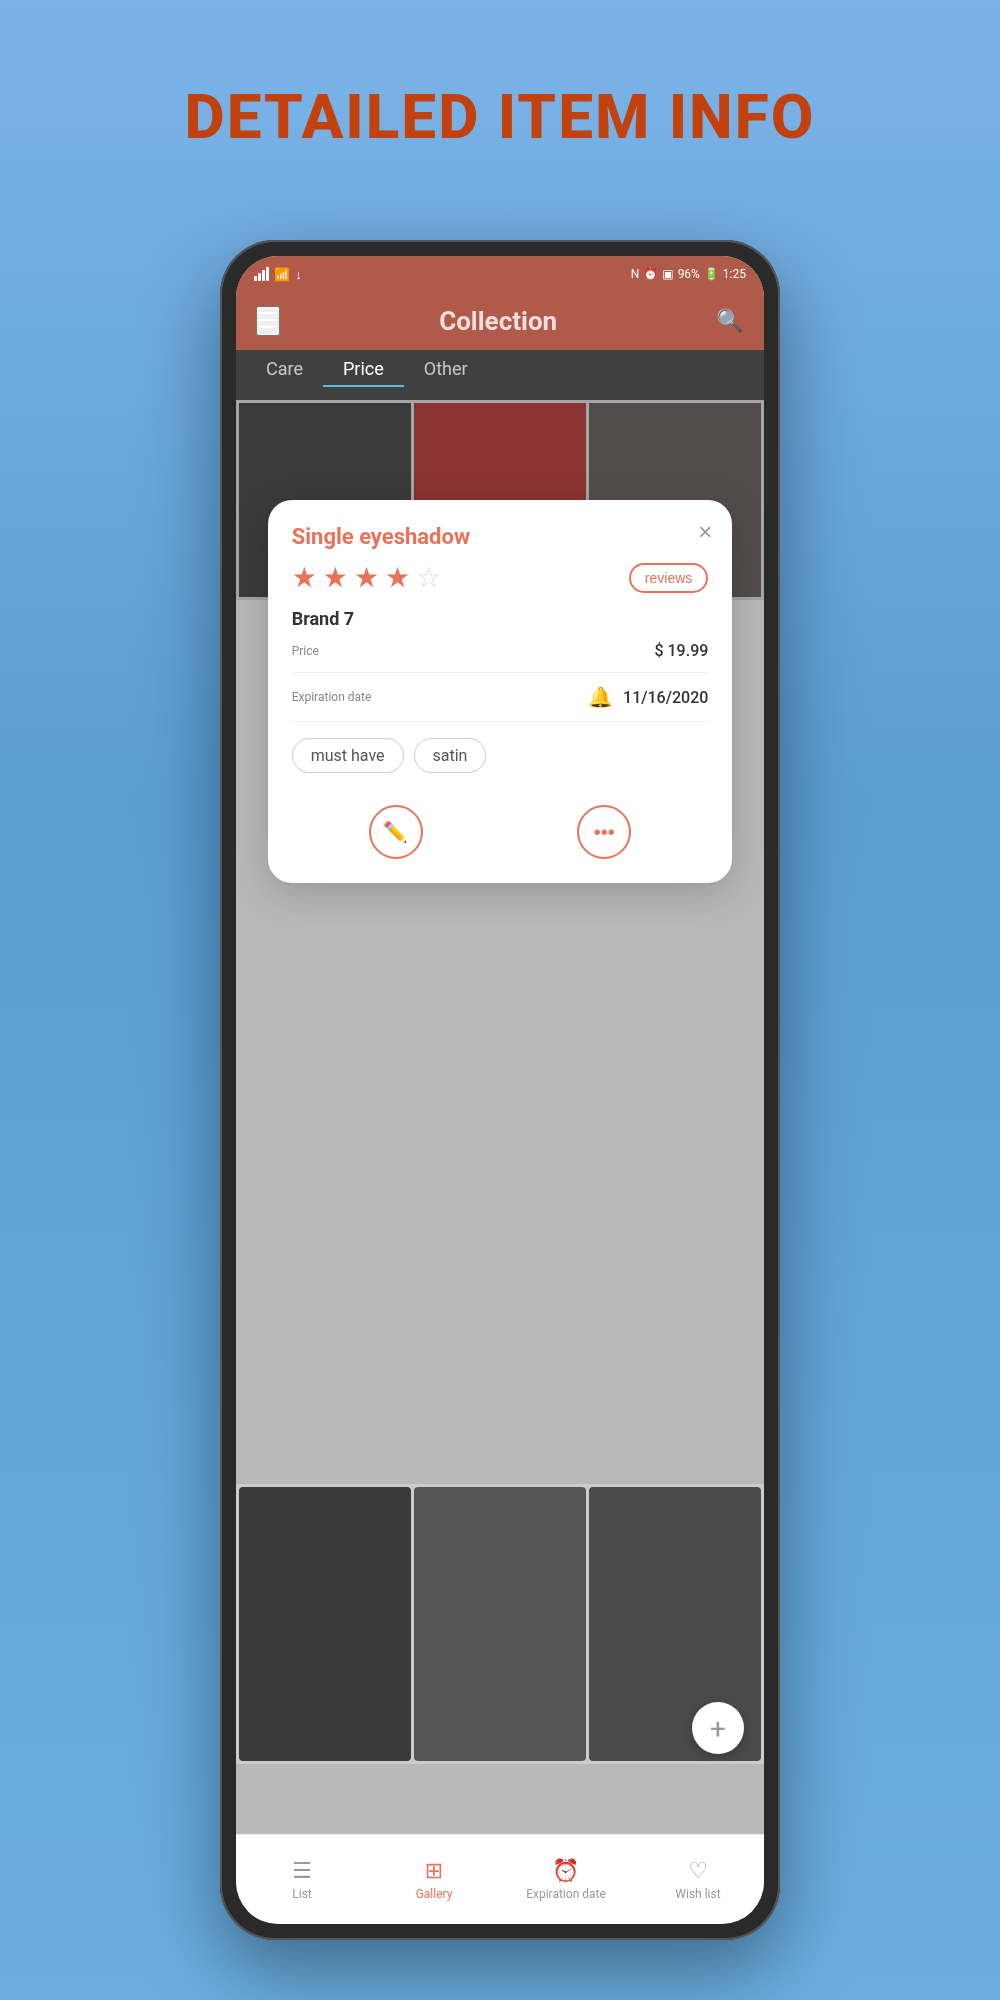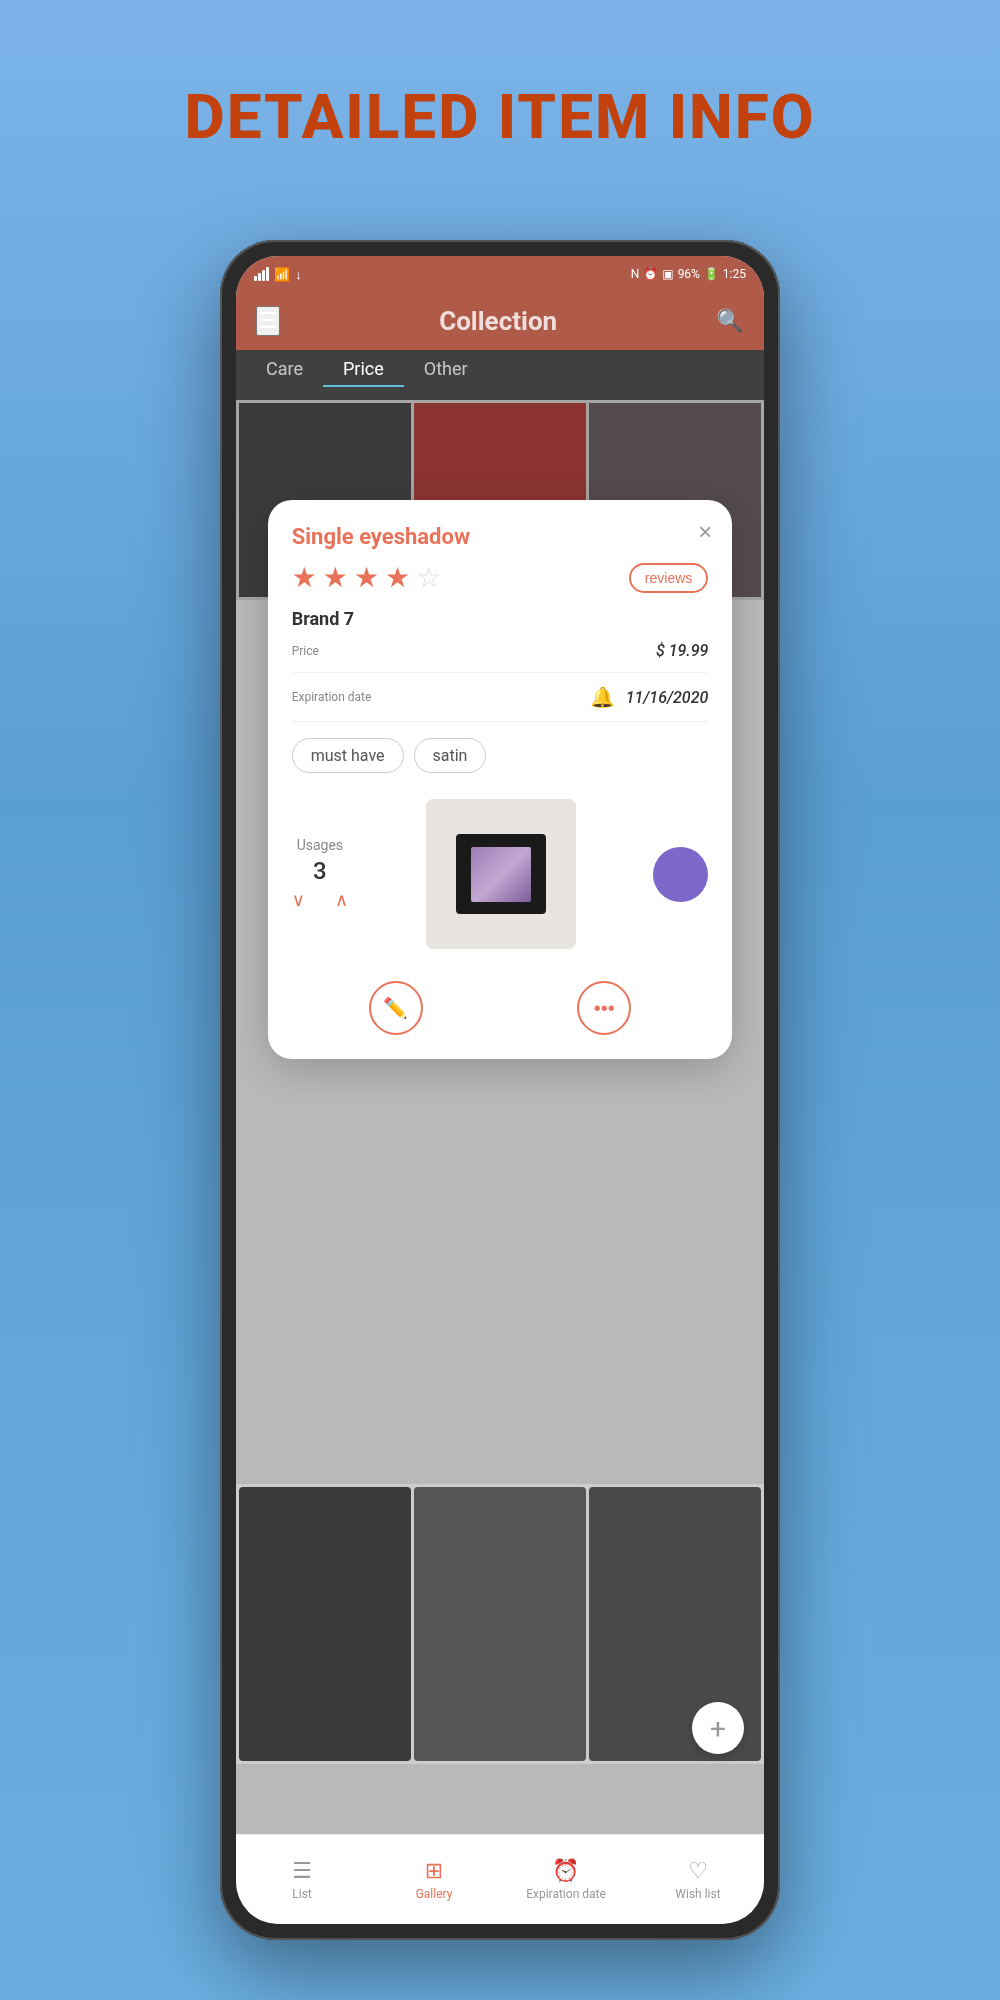--- a/index.html
+++ b/index.html
@@ -208,21 +208,20 @@
       border-bottom: 1px solid #f0f0f0;
     }
     .info-label {
       color: #888;
       font-size: 12px;
     }
     .info-value {
       color: #333;
       font-size: 16px;
       font-weight: 500;
-      font-style: italic;
     }
     .expiry-row {
       display: flex;
       align-items: center;
       gap: 10px;
     }
     .bell-icon { color: #e8735a; font-size: 20px; }
 
     
     .tags-row {
@@ -482,40 +481,20 @@
               <span class="bell-icon">🔔</span>
               <span class="info-value">11/16/2020</span>
             </div>
           </div>
 
           <div class="tags-row">
             <span class="tag">must have</span>
             <span class="tag">satin</span>
           </div>
 
-          <div class="product-section">
-            <div class="usages-control">
-              <div class="usages-label">Usages</div>
-              <div class="usages-value">3</div>
-              <div class="usages-arrows">
-                <button class="arrow-btn">∨</button>
-                <button class="arrow-btn">∧</button>
-              </div>
-            </div>
-
-            <div class="product-image">
-              <div class="eyeshadow-img">
-                <div class="eyeshadow-case">
-                  <div class="eyeshadow-pan"></div>
-                </div>
-              </div>
-            </div>
-
-            <div class="color-swatch" style="background: #7b68c8;"></div>
-          </div>
 
           <div class="modal-actions">
             <button class="action-btn">
               <span>✏️</span>
             </button>
             <button class="action-btn">
               <span>•••</span>
             </button>
           </div>
 

